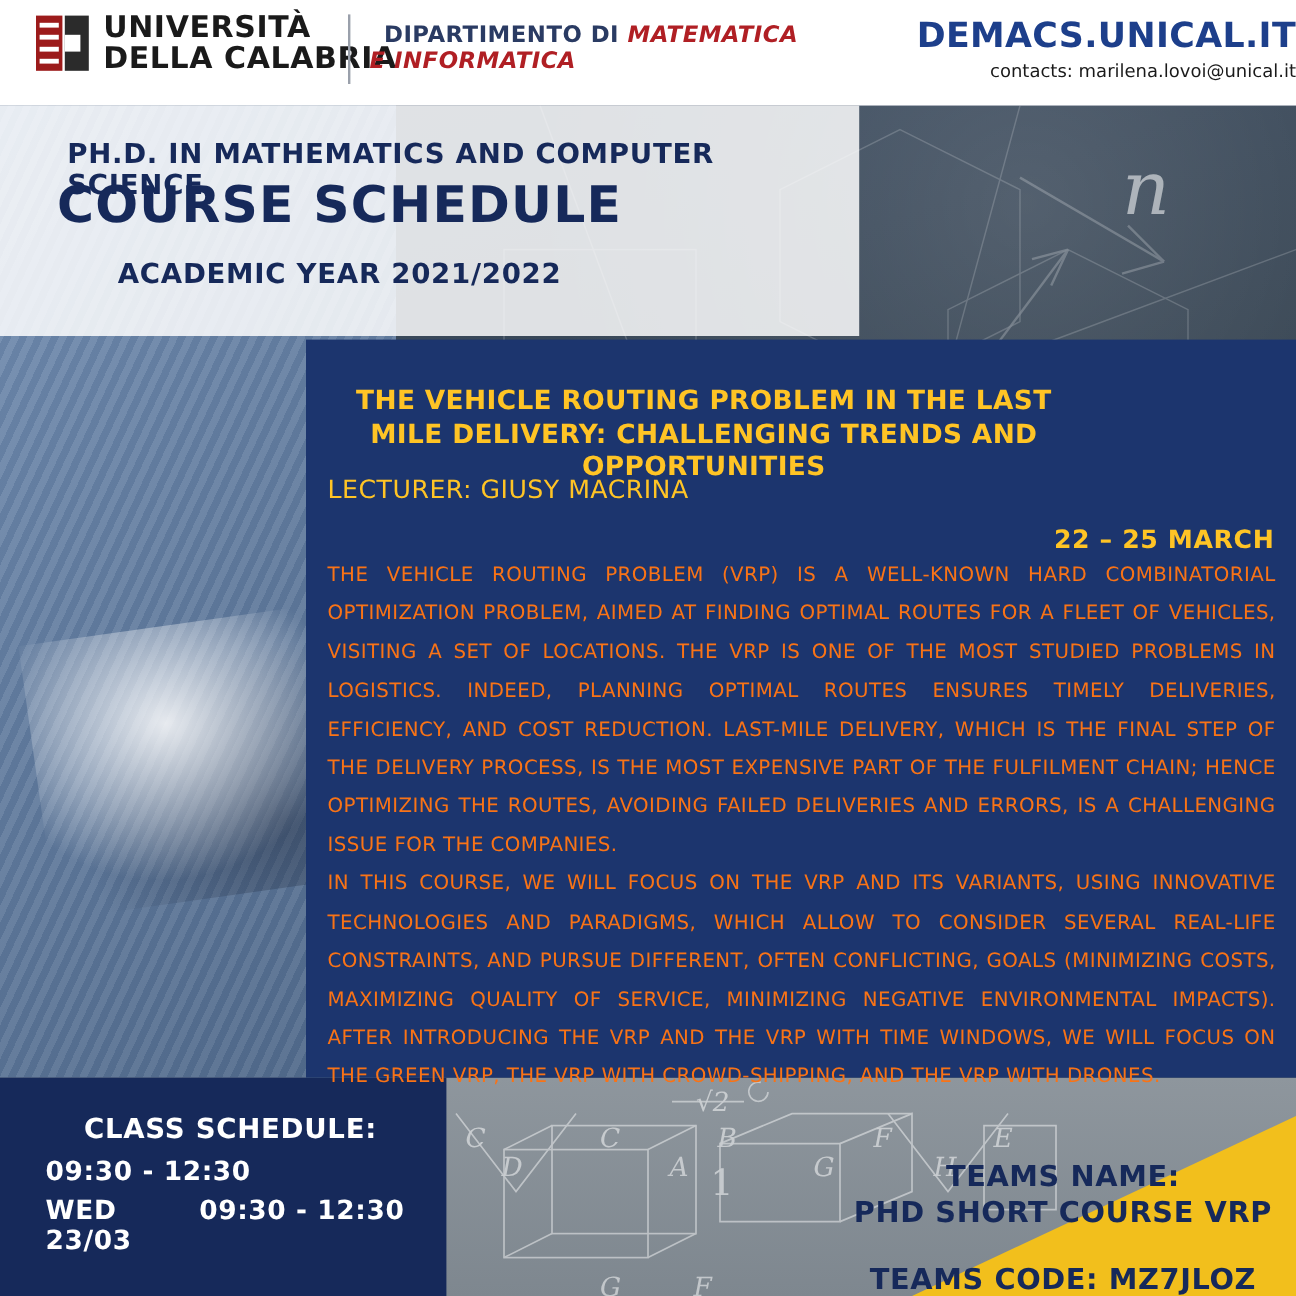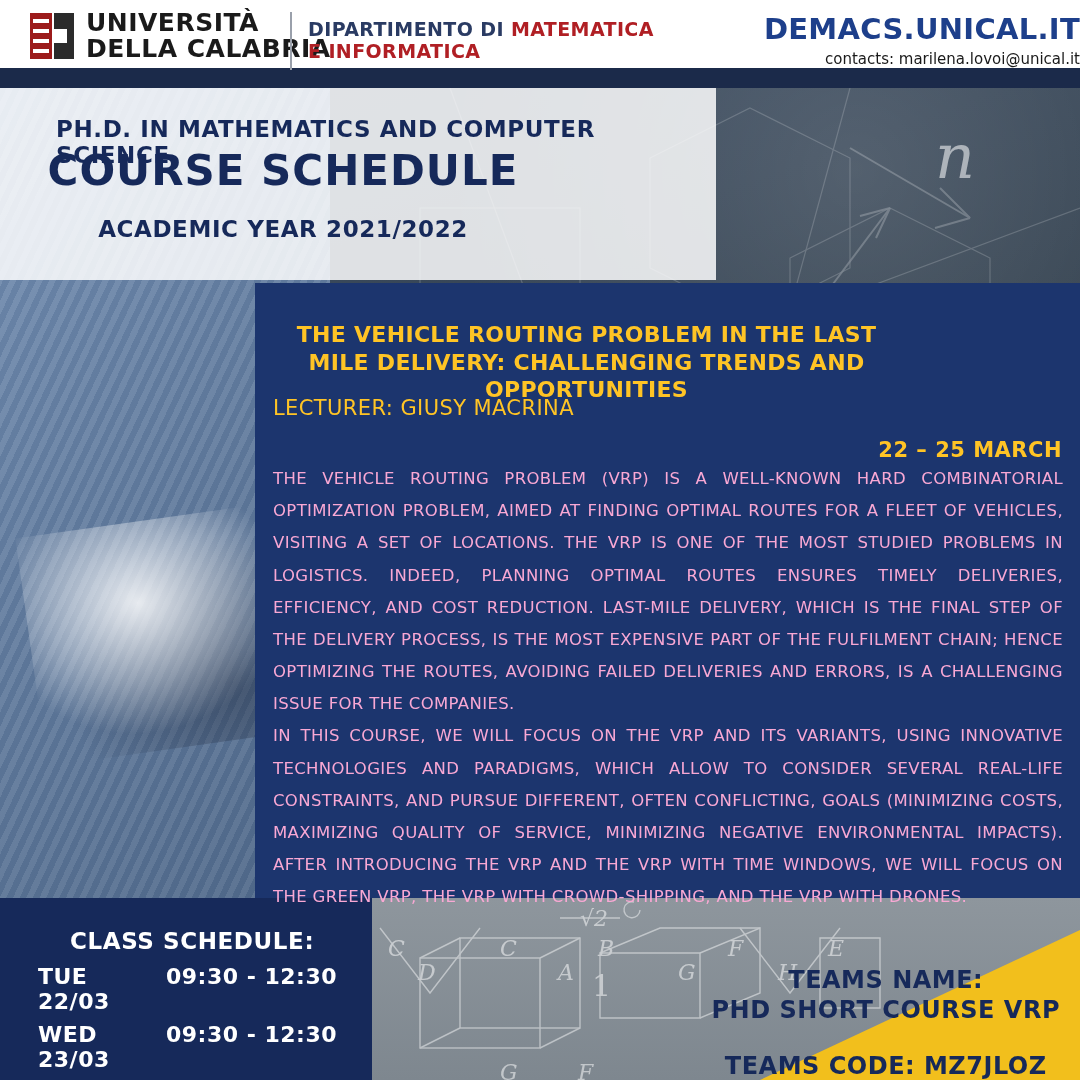--- a/index.html
+++ b/index.html
@@ -18,21 +18,21 @@
     width: 1080px;
     height: 1080px;
     overflow: hidden;
   }
 
   
   .header {
     position: absolute;
     left: 0; top: 0;
     width: 1080px;
-    height: 68px;
+    height: 88px;
     background: #ffffff;
     z-index: 40;
   }
   .logo-block {
     position: absolute;
     left: 30px; top: 10px;
     display: flex;
     align-items: center;
   }
   .logo-mark {
@@ -81,22 +81,22 @@
     width: 2px; height: 58px;
     background: #9aa0ab;
   }
   .dept {
     position: absolute;
     left: 308px; top: 18px;
     line-height: 1.18;
     font-size: 19px;
     letter-spacing: .4px;
   }
-  .dept .d-reg { color: #2a3b63; font-weight: bold; }
-  .dept .d-red { color: #b01f24; font-weight: bold; }
+  .dept .d-reg { color: #2a3b63; font-weight: bold; margin-left: 12px; }
+  .dept .d-red { color: #b01f24; font-weight: bold; font-style: italic; }
   .site {
     position: absolute;
     right: 0; top: 12px;
     text-align: right;
   }
   .site .url {
     color: #1d3f8b;
     font-size: 29px;
     font-weight: bold;
     letter-spacing: .3px;
@@ -244,21 +244,21 @@
     right: 18px; top: 155px;
     color: #ffc425;
     font-size: 21px;
     font-weight: bold;
     letter-spacing: .5px;
   }
   .abstract {
     position: absolute;
     left: 18px; top: 180px;
     width: 790px;
-    color: #f9a8d4;
+    color: #f97316;
     font-size: 16.5px;
     line-height: 1.95;
     text-align: justify;
     letter-spacing: .35px;
   }
   .abstract p { margin: 0; }
 
   
   .schedule {
     position: absolute;
@@ -456,21 +456,20 @@
     <div class="abstract">
       <p>THE VEHICLE ROUTING PROBLEM (VRP) IS A WELL-KNOWN HARD COMBINATORIAL OPTIMIZATION PROBLEM, AIMED AT FINDING OPTIMAL ROUTES FOR A FLEET OF VEHICLES, VISITING A SET OF LOCATIONS. THE VRP IS ONE OF THE MOST STUDIED PROBLEMS IN LOGISTICS. INDEED, PLANNING OPTIMAL ROUTES ENSURES TIMELY DELIVERIES, EFFICIENCY, AND COST REDUCTION. LAST-MILE DELIVERY, WHICH IS THE FINAL STEP OF THE DELIVERY PROCESS, IS THE MOST EXPENSIVE PART OF THE FULFILMENT CHAIN; HENCE OPTIMIZING THE ROUTES, AVOIDING FAILED DELIVERIES AND ERRORS, IS A CHALLENGING ISSUE FOR THE COMPANIES.</p>
       <p>IN THIS COURSE, WE WILL FOCUS ON THE VRP AND ITS VARIANTS, USING INNOVATIVE TECHNOLOGIES AND PARADIGMS, WHICH ALLOW TO CONSIDER SEVERAL REAL-LIFE CONSTRAINTS, AND PURSUE DIFFERENT, OFTEN CONFLICTING, GOALS (MINIMIZING COSTS, MAXIMIZING QUALITY OF SERVICE, MINIMIZING NEGATIVE ENVIRONMENTAL IMPACTS). AFTER INTRODUCING THE VRP AND THE VRP WITH TIME WINDOWS, WE WILL FOCUS ON THE GREEN VRP, THE VRP WITH CROWD-SHIPPING, AND THE VRP WITH DRONES.</p>
     </div>
   </div>
 
   <div class="schedule">
     <div class="sch-head">CLASS SCHEDULE:</div>
 
     <div class="sch-row">
-      <span class="day">TUE 22/03</span>
       <span class="time">09:30 - 12:30</span>
     </div>
     <div class="sch-row">
       <span class="day">WED 23/03</span>
       <span class="time">09:30 - 12:30</span>
     </div>
 
   </div>
 
   <div class="teams">

